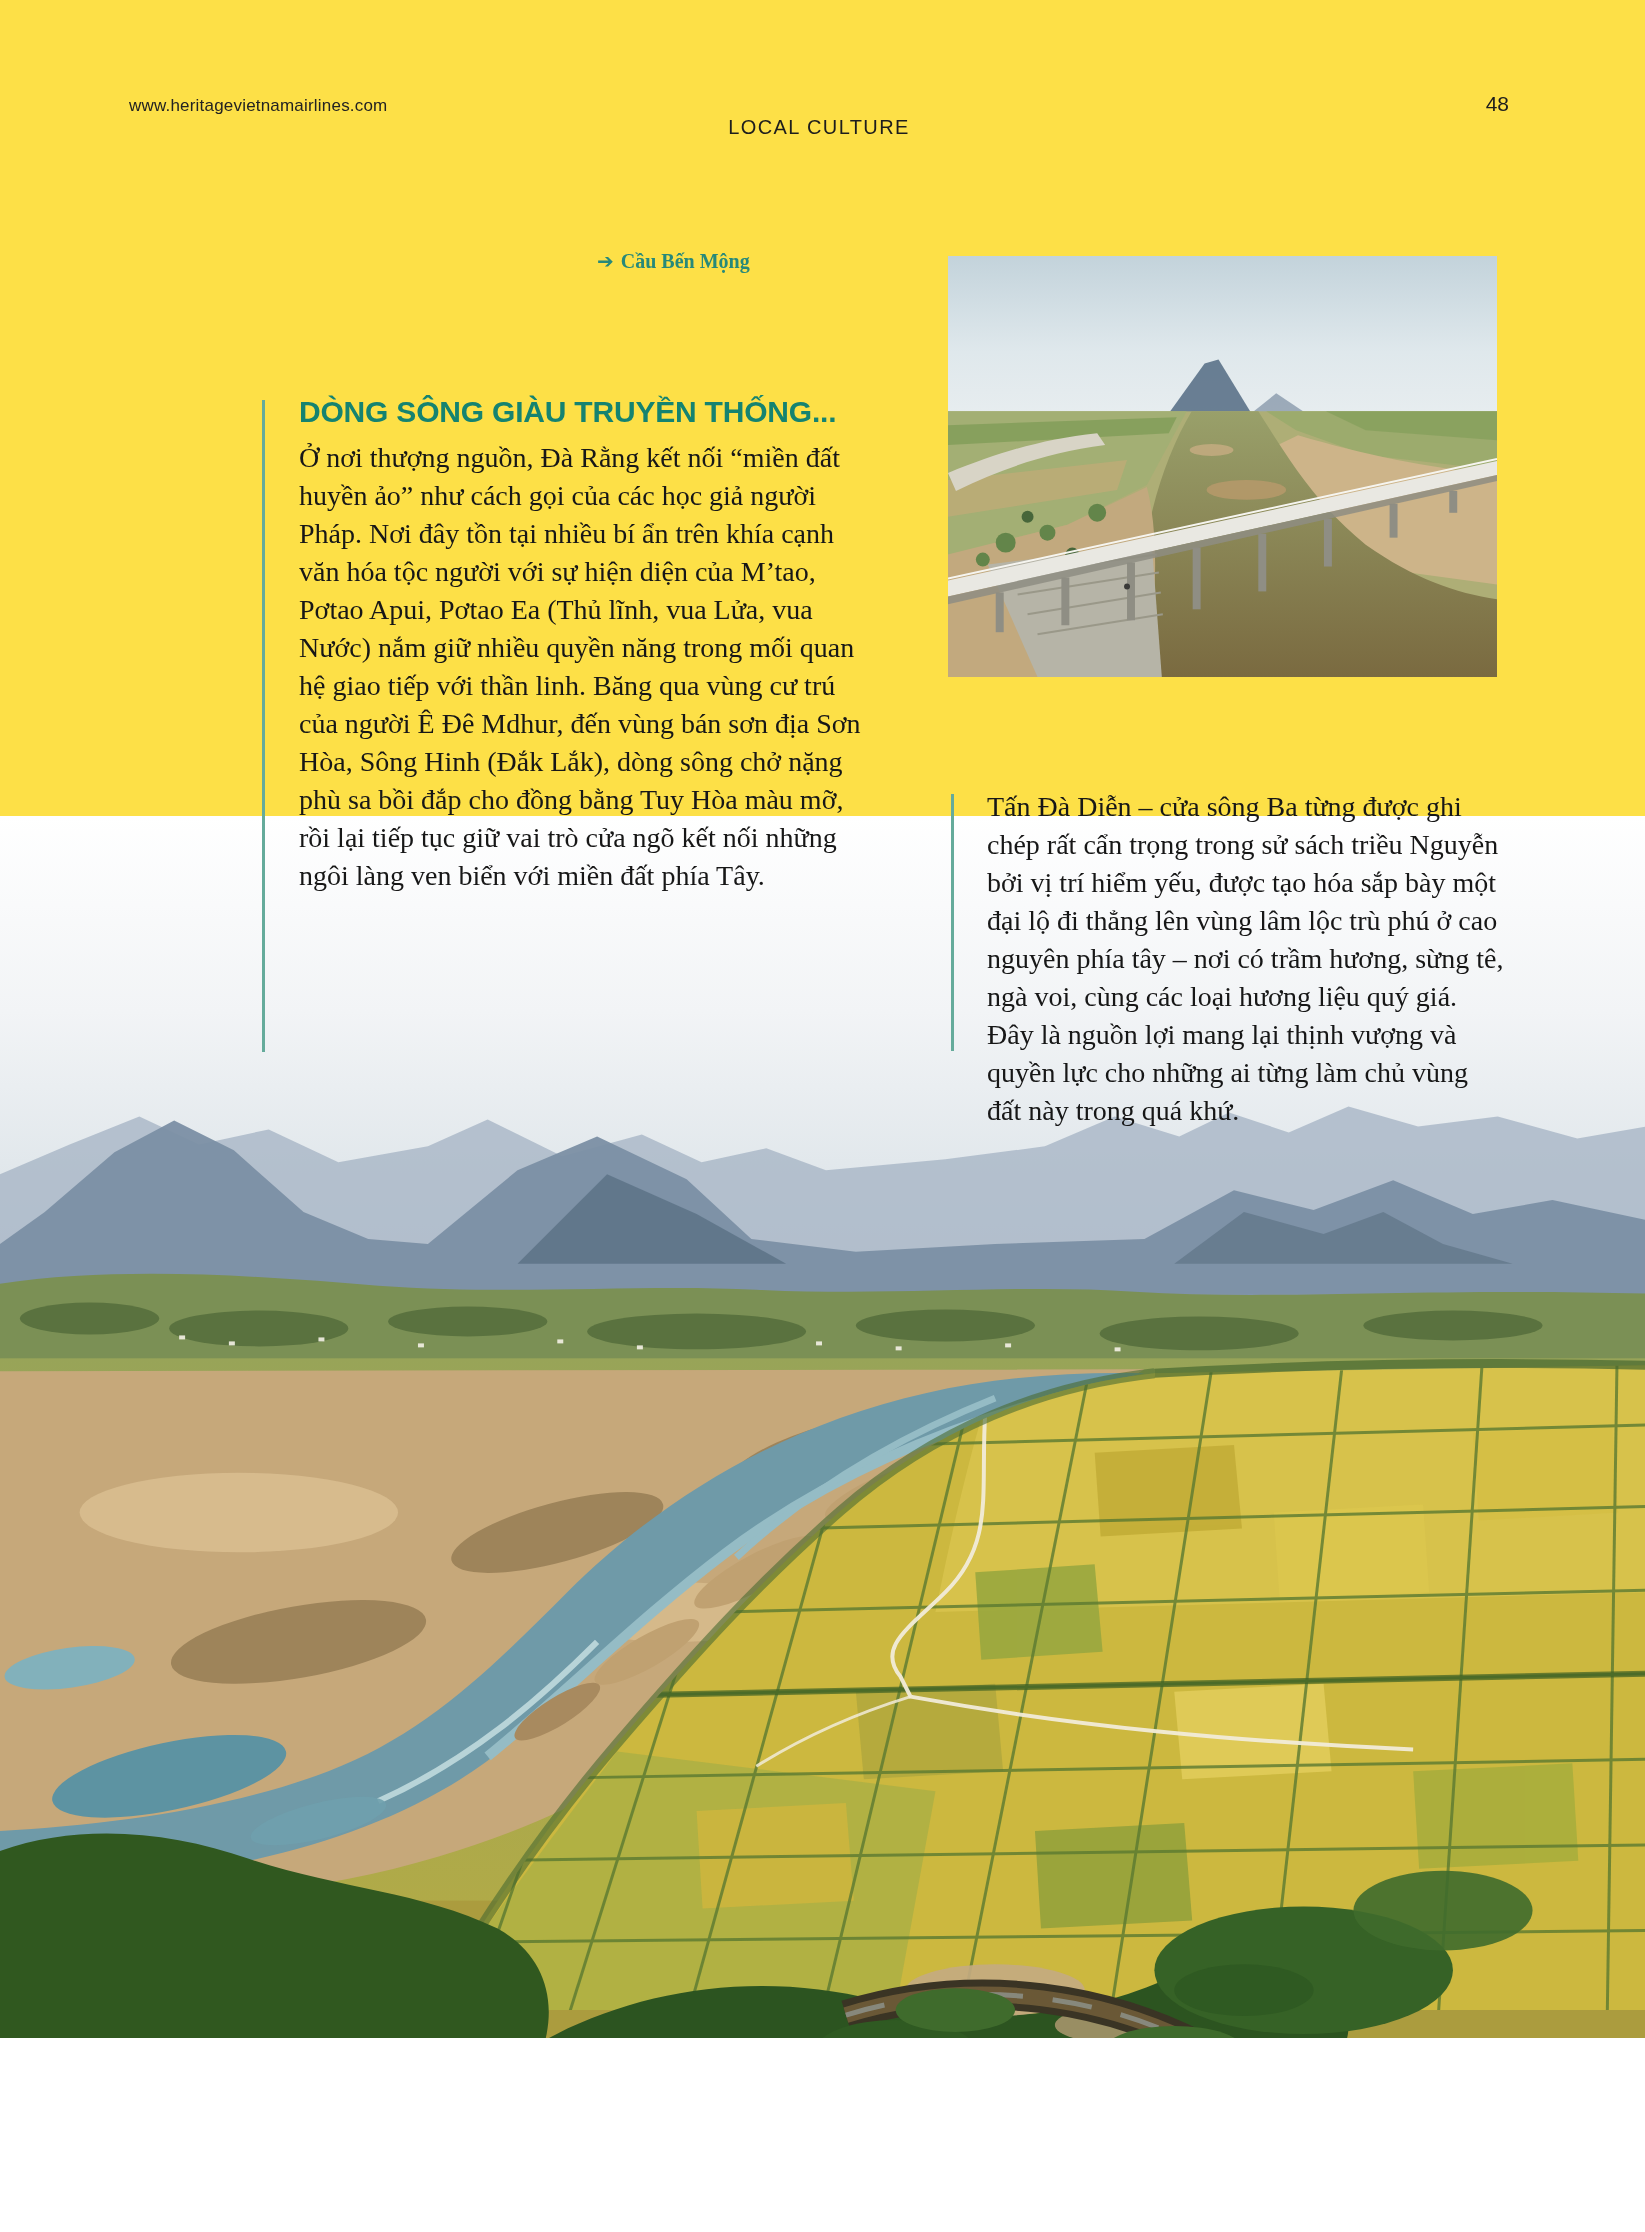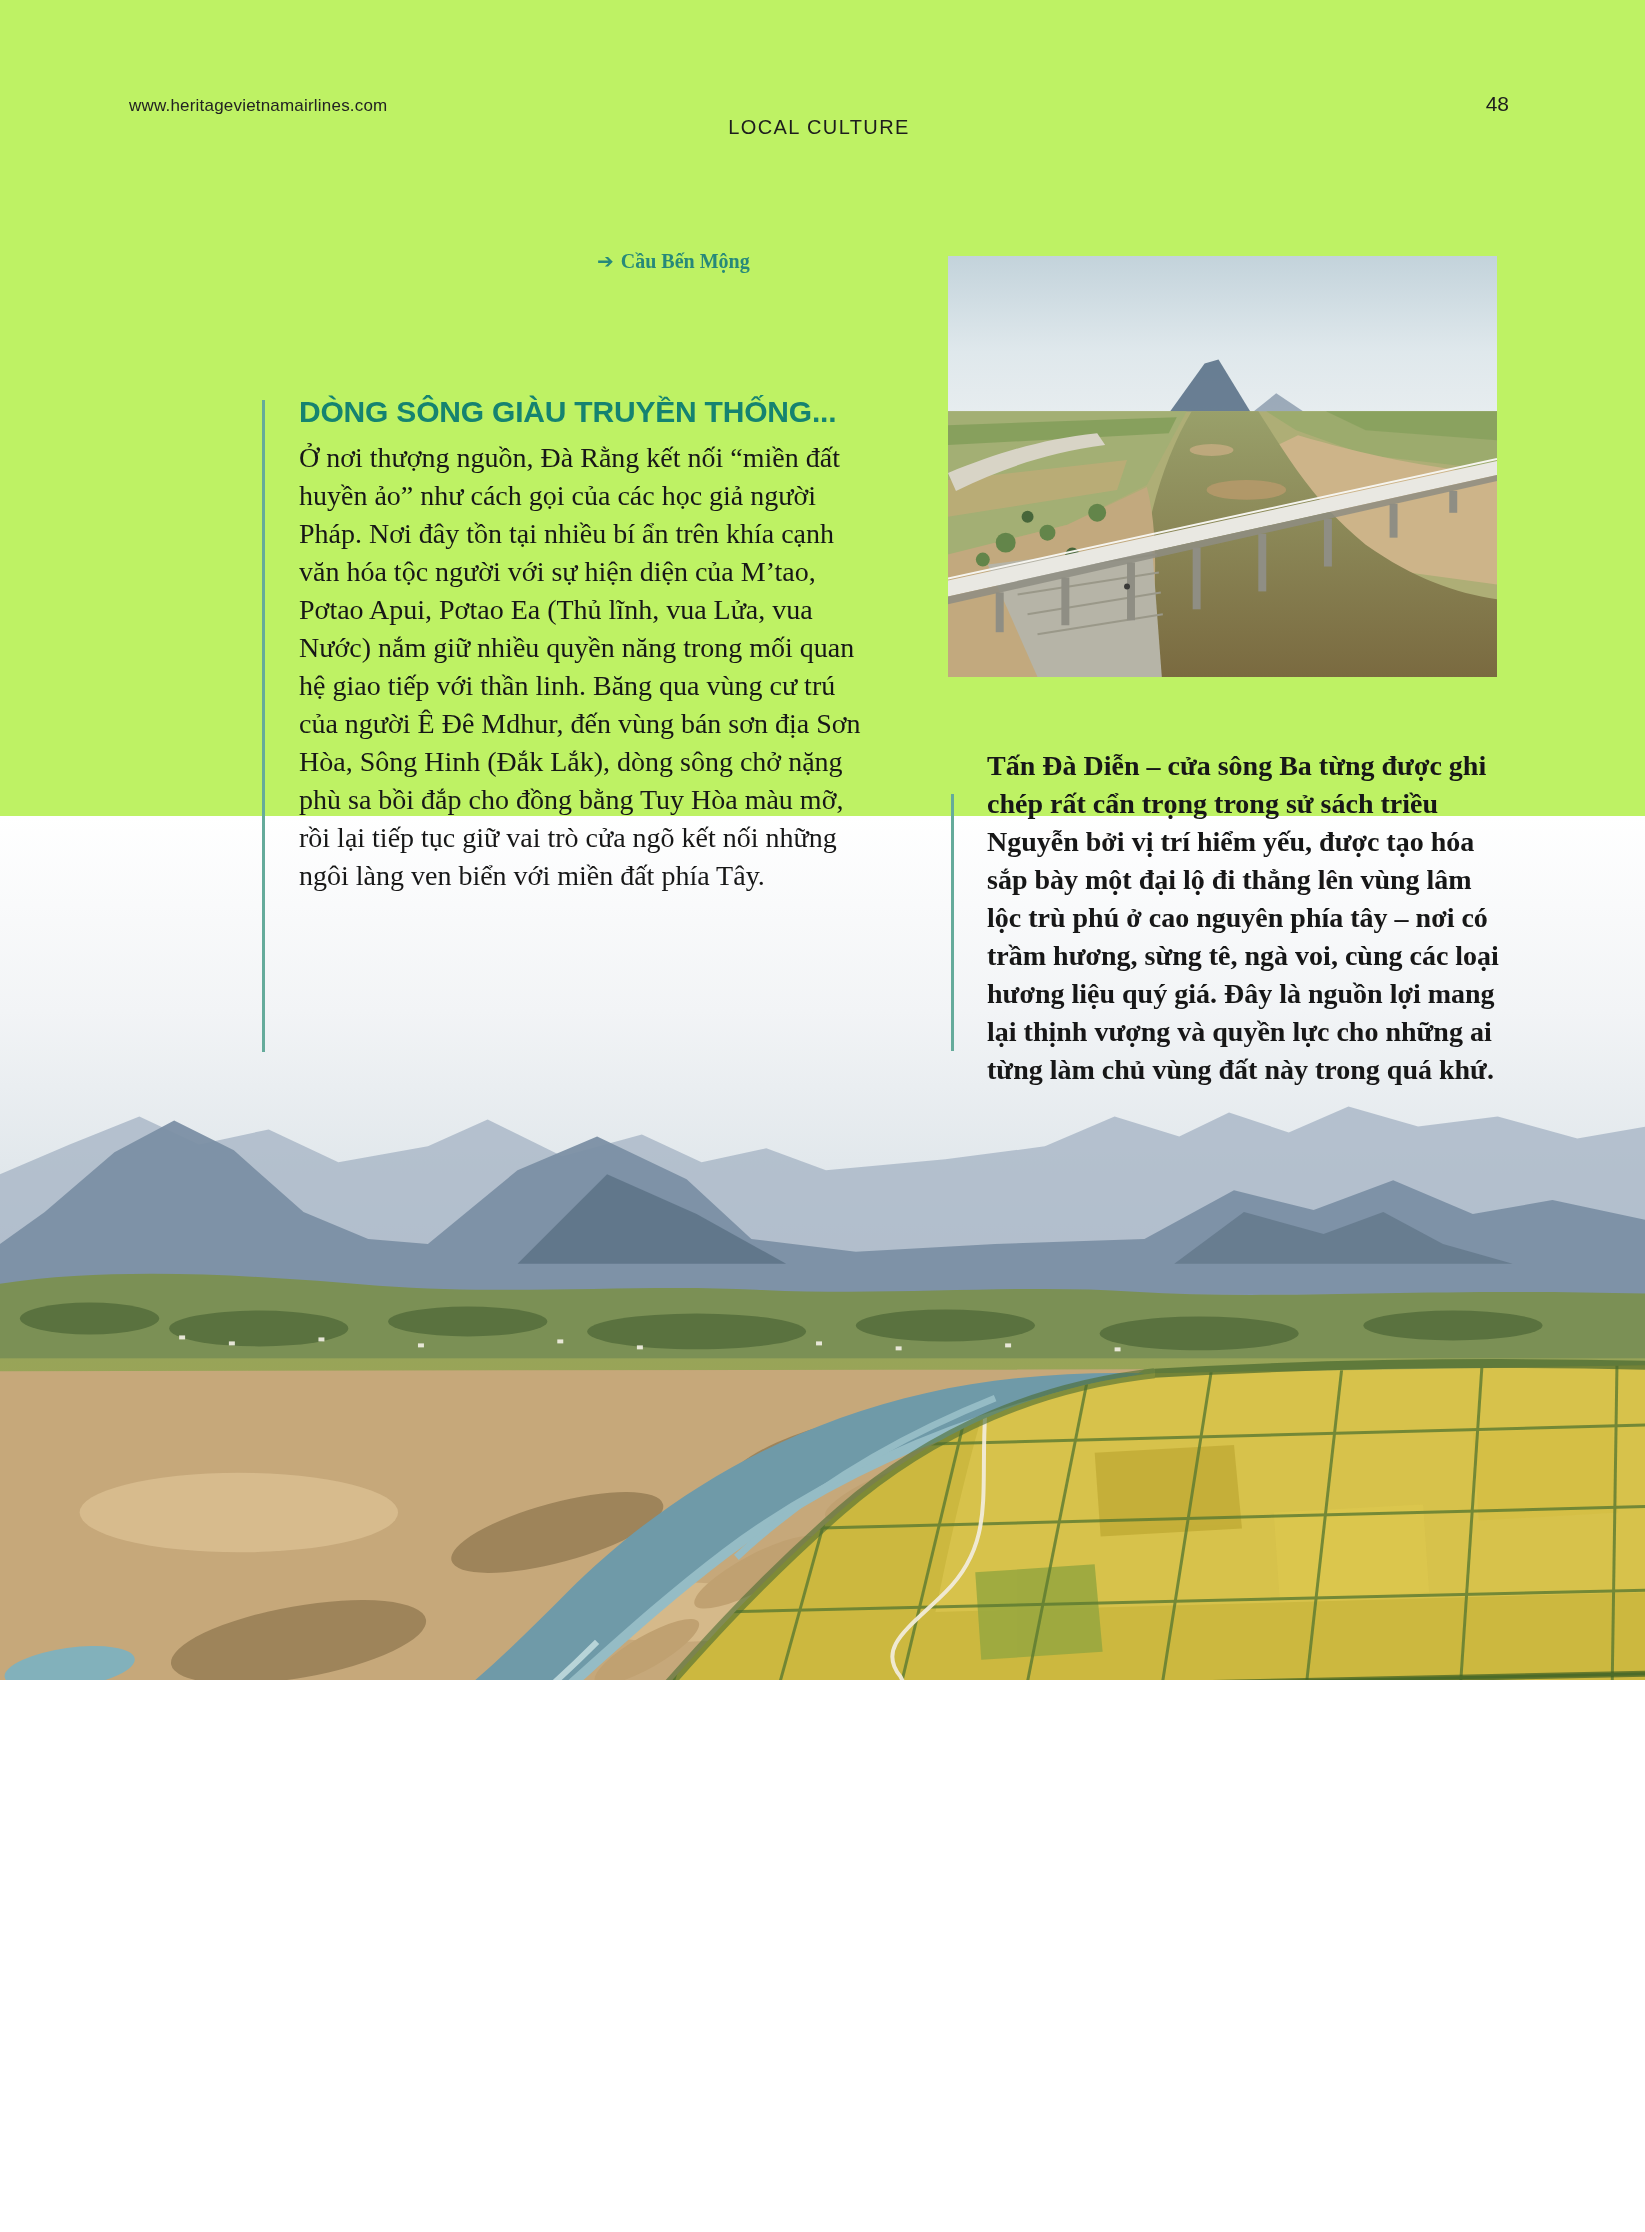--- a/index.html
+++ b/index.html
@@ -1,16 +1,16 @@
 <!DOCTYPE html>
 <html><head>
 <meta charset="utf-8">
 <style>
   html,body{margin:0;padding:0;background:#ffffff;}
-  .page{position:relative;width:1646px;height:1680px;background:#bef264;overflow:hidden;
+  .page{position:relative;width:1646px;height:2038px;background:#fde047;overflow:hidden;
         font-family:"Liberation Serif","DejaVu Serif",serif;}
 
   
   .topbar{position:absolute;left:129px;right:137px;top:92px;height:26px;
           display:flex;align-items:baseline;z-index:5;
           font-family:"Liberation Sans","DejaVu Sans",sans-serif;color:#222;}
   .site{font-size:17px;letter-spacing:0.2px;}
   .section{position:absolute;left:50%;transform:translateX(-50%);
            font-size:20px;letter-spacing:1.4px;color:#1d1d1d;margin-top:24px;}
   .pageno{margin-left:auto;font-size:21px;color:#1d1d1d;}
@@ -24,21 +24,21 @@
   
   .bridge-photo{position:absolute;left:948px;top:256px;width:549px;height:421px;z-index:1;}
   .fields-photo{position:absolute;left:0;top:816px;width:1646px;height:1417px;z-index:0;}
   .bridge-photo svg,.fields-photo svg{display:block;width:100%;height:100%;}
 
   
   .col{position:absolute;z-index:3;color:#171717;font-size:28px;line-height:38px;}
   .col p{margin:0;}
   .col p + p{margin-top:19px;}
   .col-left{left:299px;top:394px;width:575px;}
-  .col-right{left:987px;top:747px;width:521px;font-weight:bold;}
+  .col-right{left:987px;top:788px;width:521px;}
   .headline{margin:0 0 9px 0;font-family:"Liberation Sans","DejaVu Sans",sans-serif;
             font-size:30px;line-height:36px;font-weight:700;letter-spacing:-0.2px;color:#158370;}
   .rule{position:absolute;width:3px;background:#65ab9b;z-index:3;}
   .rule-left{left:262px;top:400px;height:652px;}
   .rule-right{left:951px;top:794px;height:257px;}
 </style>
 </head>
 <body>
 
 <div class="page">

